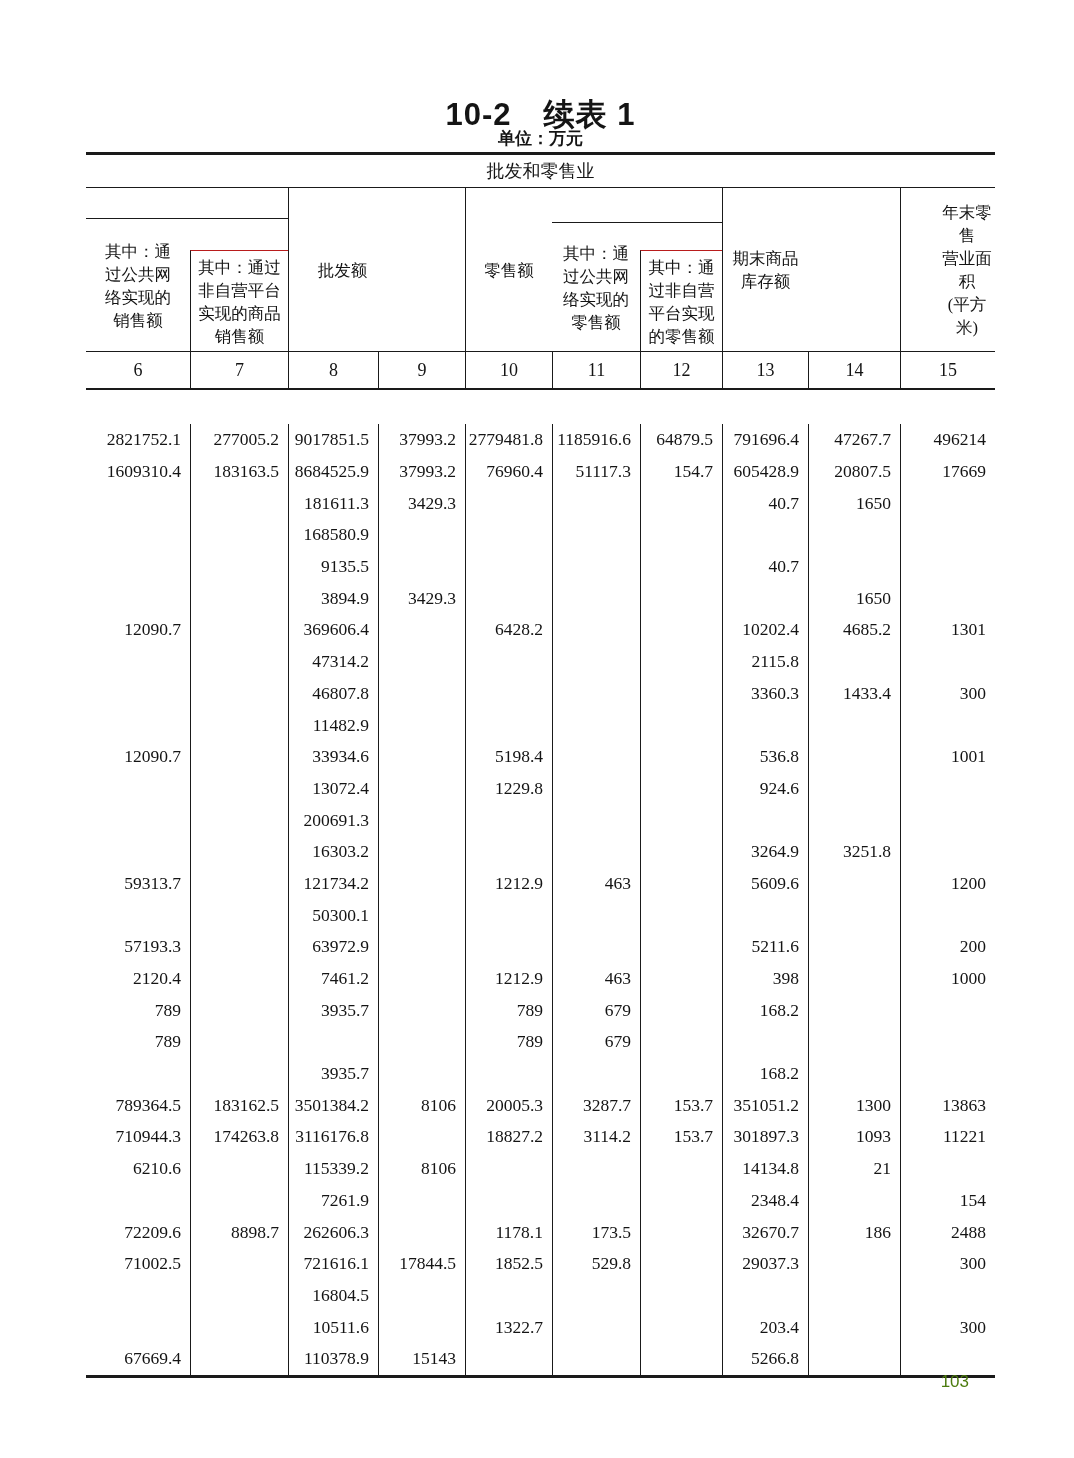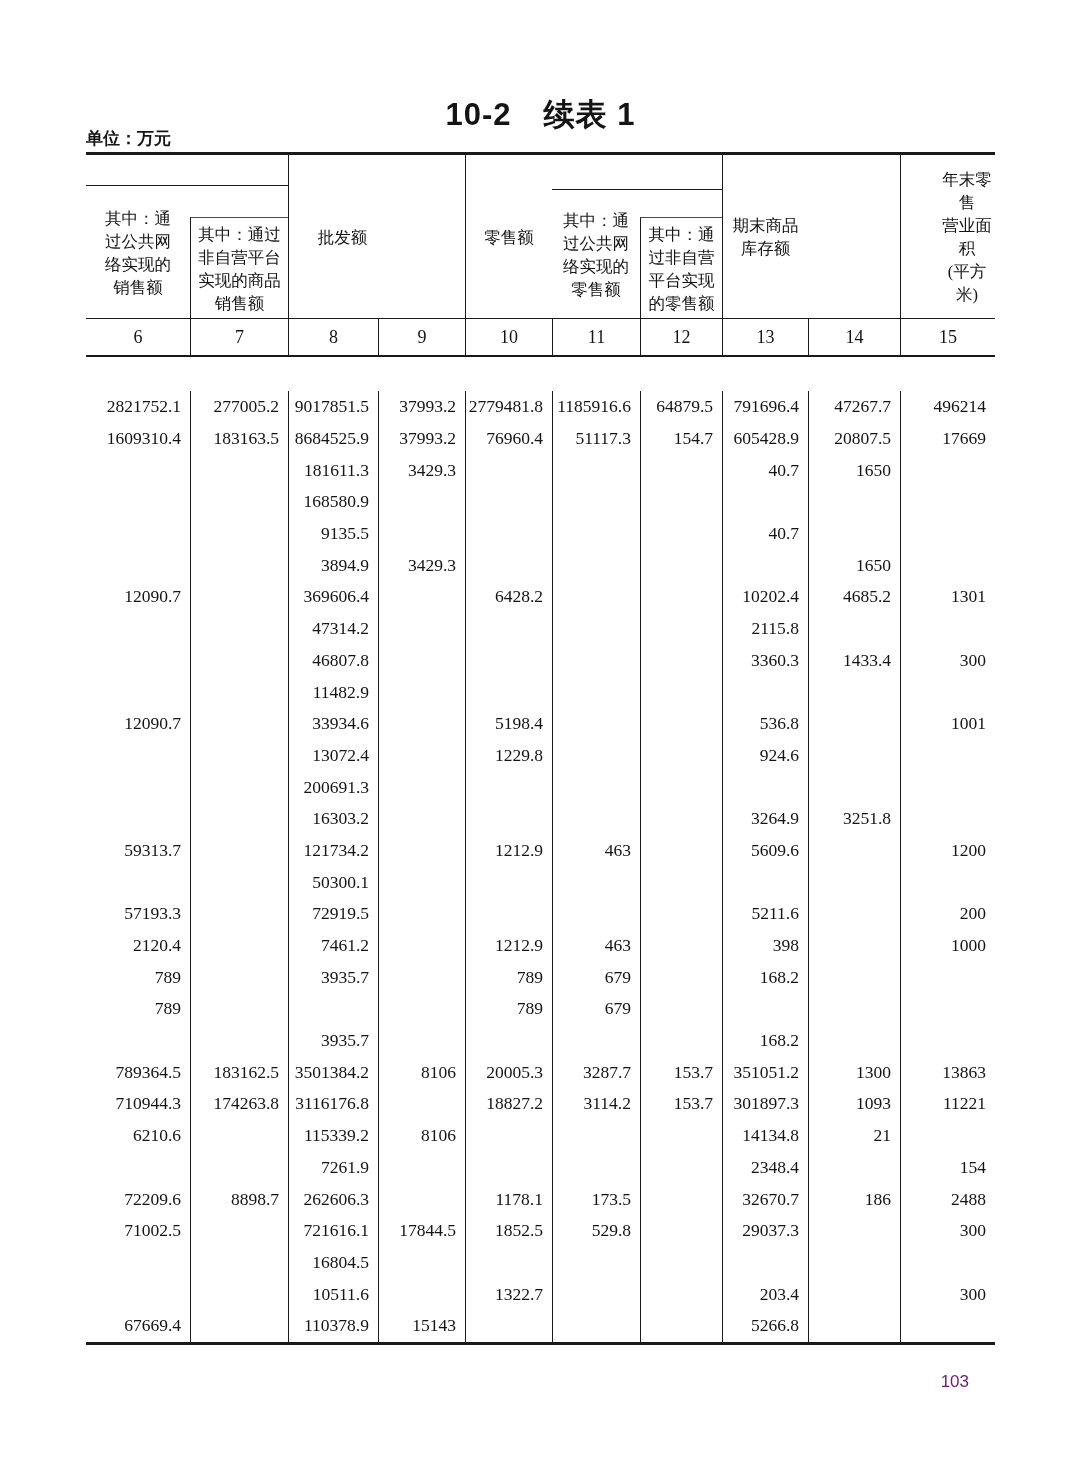--- a/index.html
+++ b/index.html
@@ -15,21 +15,21 @@
     text-align: center;
     font-family: "Liberation Sans", "DejaVu Sans", sans-serif;
     font-weight: bold;
     font-size: 31px;
     letter-spacing: 1px;
     white-space: pre;
   }
   .unit-label {
     position: absolute;
     left: 86px; top: 127px; width: 909px;
-    text-align: left;
+    text-align: center;
     font-family: "Liberation Sans", "DejaVu Sans", sans-serif;
     font-weight: bold;
     font-size: 17px;
   }
   .stat-table {
     position: absolute;
     left: 86px; top: 152px; width: 909px;
     border-top: 3px solid #1a1a1a;
     border-bottom: 3px solid #1a1a1a;
   }
@@ -98,30 +98,31 @@
     overflow: hidden;
   }
   .cell:nth-child(10n+1) { border-left: none; }
   .page-number {
     position: absolute;
     left: 86px; top: 1372px; width: 909px;
     text-align: right;
     padding-right: 26px;
     font-family: "Liberation Sans", "DejaVu Sans", sans-serif;
     font-size: 17px;
-    color: #701a75;
+    color: #4d7c0f;
   }
 </style>
 </head>
 <body>
 
 <div class="page-title">10-2　续表 1</div>
 <div class="unit-label">单位：万元</div>
 
 <div class="stat-table">
+  <div class="group-header">批发和零售业</div>
 
   <div class="thead">
     <div class="hrule rule67"></div>
     <div class="hrule rule1112"></div>
     <div class="hbox h6">其中：通
 过公共网
 络实现的
 销售额</div>
     <div class="hbox h7 bt bl">其中：通过
 非自营平台
@@ -313,21 +314,21 @@
       <div class="cell">50300.1</div>
       <div class="cell"></div>
       <div class="cell"></div>
       <div class="cell"></div>
       <div class="cell"></div>
       <div class="cell"></div>
       <div class="cell"></div>
       <div class="cell"></div>
       <div class="cell">57193.3</div>
       <div class="cell"></div>
-      <div class="cell">72919.5</div>
+      <div class="cell">63972.9</div>
       <div class="cell"></div>
       <div class="cell"></div>
       <div class="cell"></div>
       <div class="cell"></div>
       <div class="cell">5211.6</div>
       <div class="cell"></div>
       <div class="cell">200</div>
       <div class="cell">2120.4</div>
       <div class="cell"></div>
       <div class="cell">7461.2</div>

